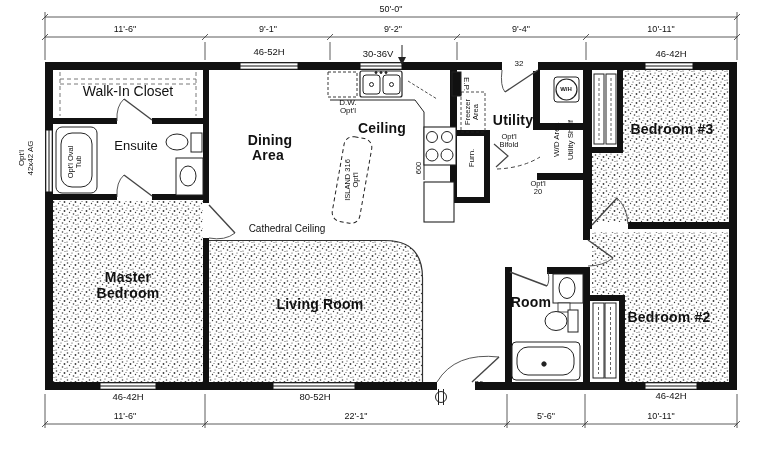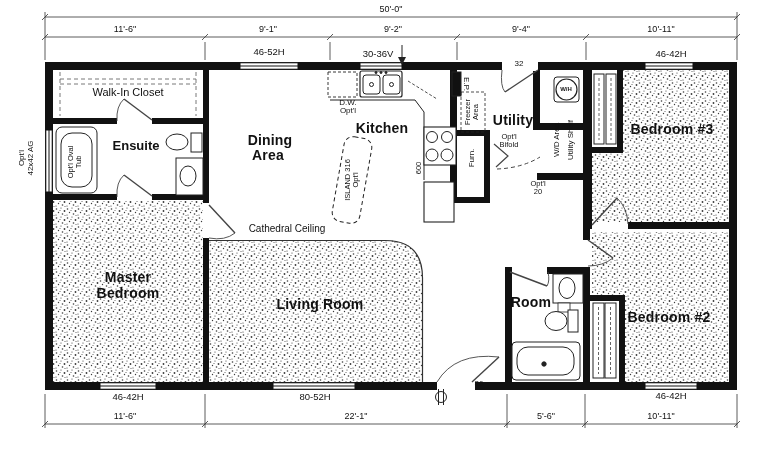--- a/index.html
+++ b/index.html
@@ -6,22 +6,22 @@
   #plan{position:relative;width:764px;height:449px;background:#fff;overflow:hidden;
         font-family:"Liberation Sans",sans-serif;color:#111;}
   #plan svg{position:absolute;left:0;top:0;}
   .lbl{position:absolute;transform:translate(-50%,-50%);white-space:nowrap;color:#111;
        font-family:"Liberation Sans",sans-serif;text-align:center;line-height:1.1;}
   .rot{transform:translate(-50%,-50%) rotate(-90deg);}
   .rot90{transform:translate(-50%,-50%) rotate(90deg);}
   .dim{font-size:9px;}
   .win{font-size:9.5px;}
   .room{font-size:14px;font-weight:bold;letter-spacing:.2px;}
-  .room13{font-size:13px;font-weight:bold;}
-  .closet{font-size:11px;}
+  .room13{font-size:13px;font-weight:normal;}
+  .closet{font-size:14px;}
   .note{font-size:10px;}
   .small{font-size:8px;}
   .tiny{font-size:7.5px;}
   .wh{font-size:6px;font-weight:bold;}
 </style>
 </head>
 <body>
 
 <div id="plan">
 
@@ -277,21 +277,21 @@
 
 <span class="lbl win" style="left:269px;top:52px">46-52H</span>
 <span class="lbl win" style="left:378px;top:54px">30-36V</span>
 <span class="lbl win" style="left:671px;top:54px">46-42H</span>
 <span class="lbl small" style="left:519px;top:64px">32</span>
 
 <span class="lbl closet" style="left:128px;top:92px">Walk-In Closet</span>
 <span class="lbl room13" style="left:136px;top:146px">Ensuite</span>
 <span class="lbl room" style="left:270px;top:141px">Dining</span>
 <span class="lbl room" style="left:268px;top:156px">Area</span>
-<span class="lbl room" style="left:382px;top:129px">Kitchen</span>
+<span class="lbl room" style="left:382px;top:129px">Ceiling</span>
 <span class="lbl room" style="left:513px;top:121px">Utility</span>
 <span class="lbl room" style="left:672px;top:130px">Bedroom #3</span>
 <span class="lbl room" style="left:128px;top:278px">Master</span>
 <span class="lbl room" style="left:128px;top:294px">Bedroom</span>
 <span class="lbl room" style="left:320px;top:305px">Living Room</span>
 <span class="lbl room" style="left:531px;top:303px">Room</span>
 <span class="lbl room" style="left:669px;top:318px">Bedroom #2</span>
 <span class="lbl note" style="left:287px;top:228px">Cathedral Ceiling</span>
 
 <span class="lbl small" style="left:348px;top:103px">D.W.</span>

